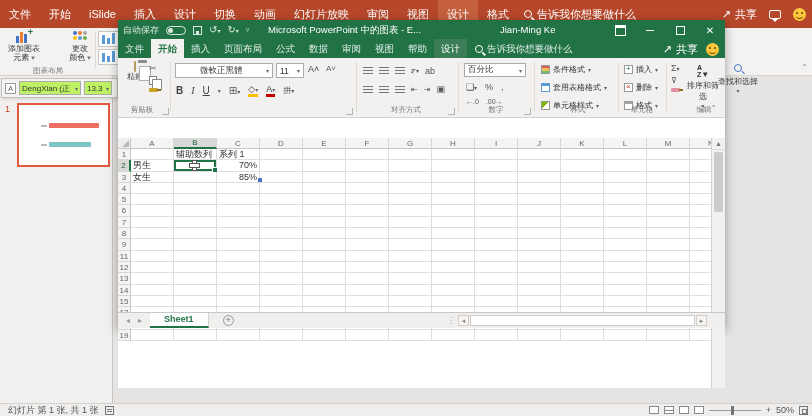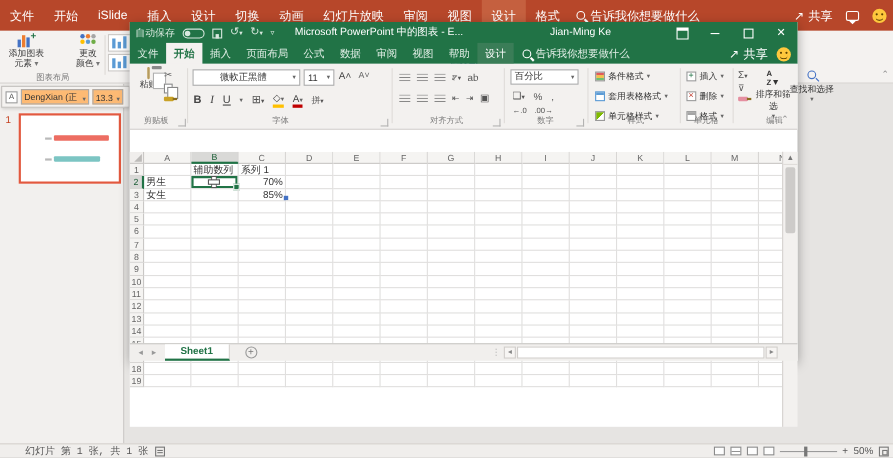--- a/index.html
+++ b/index.html
@@ -52,37 +52,37 @@
   .gal-tile i { position:absolute; bottom:2px; width:3px; background:#5B9BD5;}
   .gal-tile i:nth-child(1){ left:3px; height:9px;}
   .gal-tile i:nth-child(2){ left:8px; height:6px;}
   .gal-tile i:nth-child(3){ left:13px; height:11px;}
   .ppt-collapse { position:absolute; right:4px; bottom:3px; color:#8a8a8a; font-size:8px; }
   .vsep { position:absolute; top:4px; width:1px; height:36px; background:#DDD9D6; }
 
   
   .mini-toolbar { position:absolute; left:1px; top:78px; width:117px; height:20px; background:#F5F3F1; border:1px solid #C4C1BE; box-shadow:1px 1px 3px rgba(0,0,0,.15); display:flex; align-items:center; gap:3px; padding:0 3px; z-index:2;}
   .mini-icon { width:11px; height:11px; border:1px solid #9a9a9a; background:#fff; font-size:7px; color:#555; text-align:center; line-height:10px;}
-  .mini-combo { height:14px; background:#fdba74; border:1px solid #ABABAB; font-size:8px; color:#333; display:flex; align-items:flex-end; justify-content:space-between; padding:0 2px; }
+  .mini-combo { height:14px; background:#bef264; border:1px solid #ABABAB; font-size:8px; color:#333; display:flex; align-items:center; justify-content:space-between; padding:0 2px; }
   .mini-combo .car{ font-size:6px; color:#666; }
   .mini-combo.font { width:62px; }
   .mini-combo.size { width:28px; }
 
   
   .ppt-main { position:absolute; left:0; top:76px; width:812px; height:328px; z-index:0;}
   .thumb-panel { position:absolute; left:0; top:0; width:113px; height:328px; background:#F2F0EE; border-right:1px solid #C8C5C2;}
   .slide-num { position:absolute; left:5px; top:28px; font-size:9px; color:#C43E1C; }
   .slide-thumb { position:absolute; left:17px; top:27px; width:93px; height:64px; background:#fff; border:2px solid #E2593F; }
   .bar-label { position:absolute; width:6px; height:2px; background:#b9b9b9; }
   .bar { position:absolute; height:5px; border-radius:1px;}
   .canvas-right { position:absolute; left:114px; top:0; width:698px; height:328px; background:#E6E4E2; }
 
   
   .ppt-status { position:absolute; left:0; top:403px; width:812px; height:13px; background:#F0EEEC; border-top:1px solid #D4D1CE; z-index:6; display:flex; align-items:center; font-size:9px; color:#555; }
-  .status-left { margin-left:23px; white-space:nowrap; display:flex; align-items:center; gap:6px;font-family:Liberation Mono, monospace;}
+  .status-left { margin-left:8px; white-space:nowrap; display:flex; align-items:center; gap:6px;}
   .icon-notes { width:9px; height:9px; border:1px solid #777; position:relative;}
   .icon-notes::after{ content:""; position:absolute; left:1px; top:2px; width:5px; height:1px; background:#777; box-shadow:0 2px 0 #777;}
   .status-right { position:absolute; right:4px; display:flex; align-items:center; gap:5px; }
   .view-ico { width:10px; height:8px; border:1px solid #8a8a8a; background:#fdfdfd;}
   .view-ico.grid { background:linear-gradient(#8a8a8a 1px, transparent 1px) 0 3px/4px 4px, #fdfdfd;}
   .zoom-track { width:52px; height:1px; background:#9a9a9a; position:relative;}
   .zoom-thumb { position:absolute; left:22px; top:-4px; width:3px; height:9px; background:#777;}
   .zoom-fit { width:9px; height:9px; border:1px solid #777; position:relative;}
   .zoom-fit::after{ content:""; position:absolute; left:2px; top:2px; width:3px; height:3px; border:1px solid #777;}
 
@@ -373,21 +373,20 @@
       <div style="position:absolute; left:58px; top:26px; display:flex; gap:8px; align-items:center; font-size:10px;">
         <b>B</b>
         <i style="font-family:'Liberation Serif',serif;">I</i>
         <u>U</u>
         <span style="font-size:6px; color:#666;">▾</span>
         <span style="font-size:10px; color:#555;">⊞<span style="font-size:6px;">▾</span></span>
         <span style="border-bottom:3px solid #FFC000; font-size:9px;">◇<span style="font-size:6px; color:#666;">▾</span></span>
         <span style="border-bottom:3px solid #C00000; font-size:9px;">A<span style="font-size:6px; color:#666;">▾</span></span>
         <span style="font-size:8px; color:#555;">拼<span style="font-size:6px;">▾</span></span>
       </div>
-      <div class="grp-label" style="left:57px; width:160px;">字体</div>
       <span class="launcher" style="left:228px;"></span>
       <div class="gsep" style="left:238px;"></div>
 
       <div style="position:absolute; left:245px; top:7px; display:flex; gap:6px; align-items:center;">
         <span class="al-lines"></span>
         <span class="al-lines"></span>
         <span class="al-lines"></span>
         <span style="font-size:9px; color:#555;">⦫<span style="font-size:6px;">▾</span></span>
         <span style="font-size:9px; color:#555;">ab</span>
       </div>
@@ -645,37 +644,20 @@
           <div class="g-cell"></div>
           <div class="g-cell"></div>
           <div class="g-cell"></div>
           <div class="g-cell"></div>
           <div class="g-cell"></div>
           <div class="g-cell"></div>
           <div class="g-cell"></div>
           <div class="g-cell"></div>
         </div>
         <div class="g-row">
-          <div class="g-rowhead">10</div>
-          <div class="g-cell"></div>
-          <div class="g-cell"></div>
-          <div class="g-cell"></div>
-          <div class="g-cell"></div>
-          <div class="g-cell"></div>
-          <div class="g-cell"></div>
-          <div class="g-cell"></div>
-          <div class="g-cell"></div>
-          <div class="g-cell"></div>
-          <div class="g-cell"></div>
-          <div class="g-cell"></div>
-          <div class="g-cell"></div>
-          <div class="g-cell"></div>
-          <div class="g-cell"></div>
-        </div>
-        <div class="g-row">
           <div class="g-rowhead">11</div>
           <div class="g-cell"></div>
           <div class="g-cell"></div>
           <div class="g-cell"></div>
           <div class="g-cell"></div>
           <div class="g-cell"></div>
           <div class="g-cell"></div>
           <div class="g-cell"></div>
           <div class="g-cell"></div>
           <div class="g-cell"></div>

